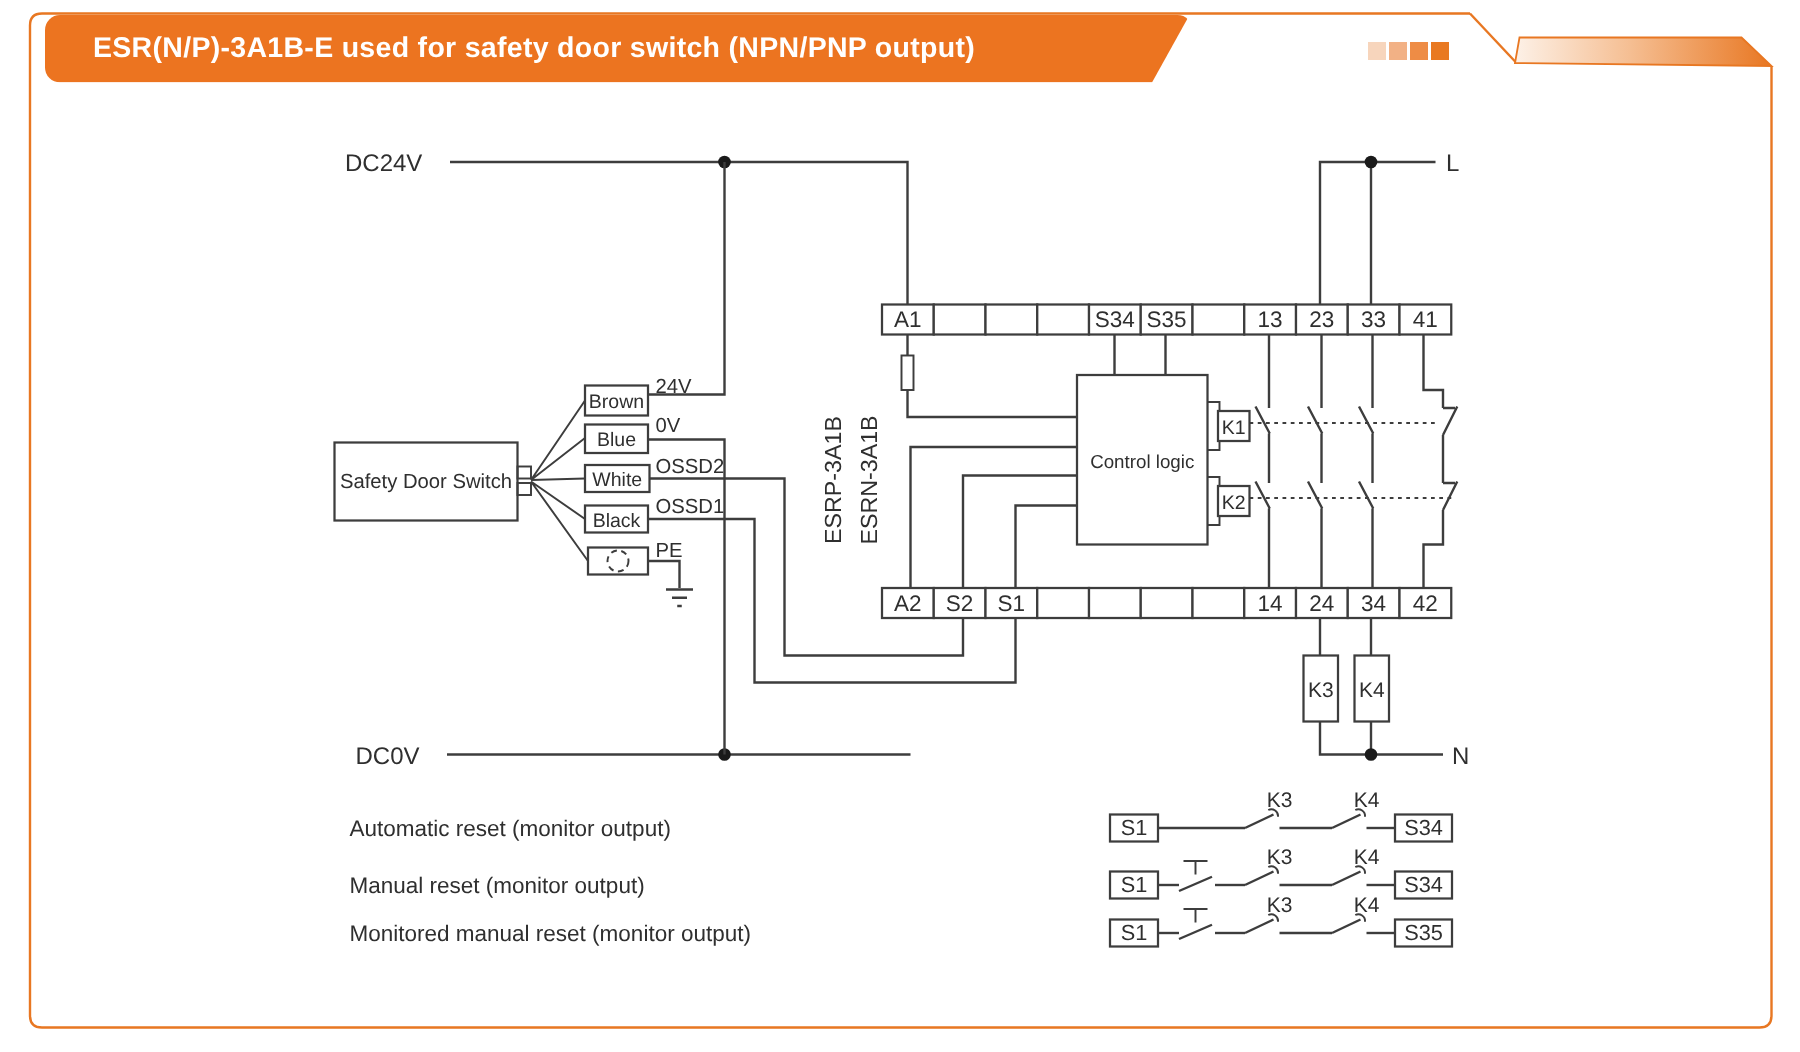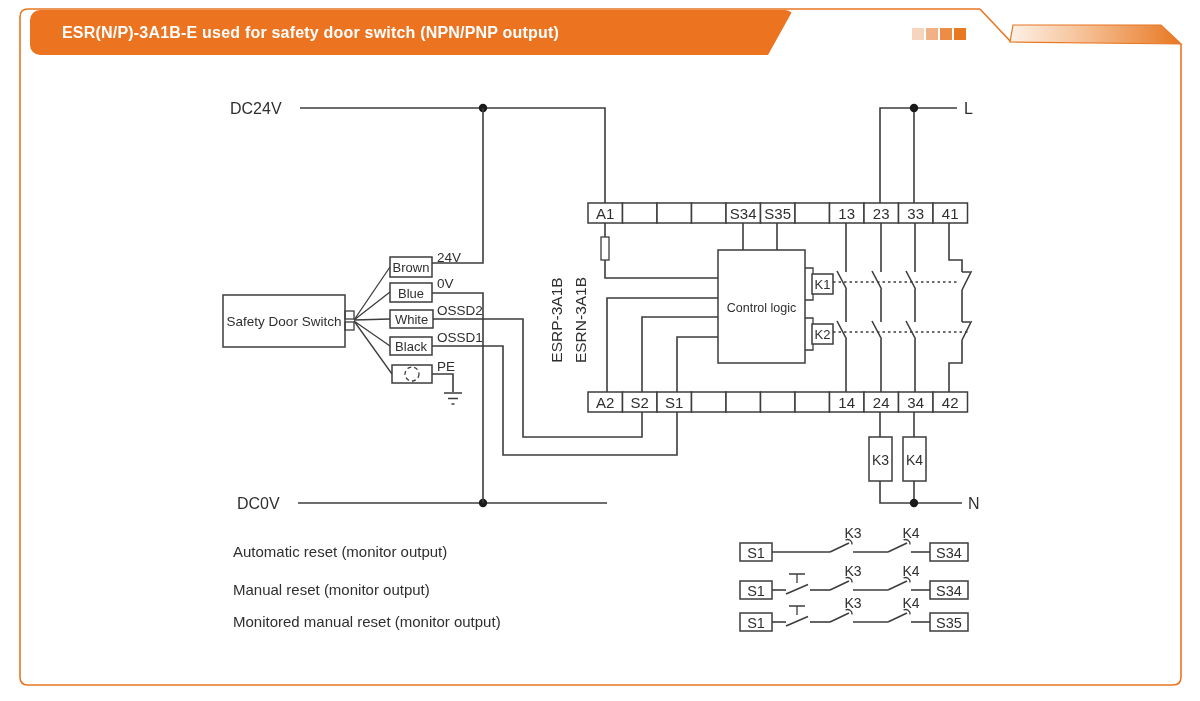--- a/index.html
+++ b/index.html
@@ -17,21 +17,21 @@
   svg text  { fill:#2f2f2f; }
   svg .dotted { stroke:#3d3d3d; stroke-width:1.4; fill:none; stroke-dasharray:2.5,3; }
   .header-bar {
     position:absolute; left:30px; top:10px; width:765px; height:45px;
     background:#EC7420;
     border-radius:10px;
     clip-path:polygon(0 0, 763px 0, 738px 45px, 0 45px);
     display:flex; align-items:center;
     padding-left:32px; box-sizing:border-box;
   }
-  .header-title { color:#ffffff; font-size:16px; font-weight:bold; letter-spacing:0.2px; }
+  .header-title { color:#ffffff; font-size:19px; font-weight:bold; letter-spacing:0.2px; }
 </style>
 </head>
 <body>
 
 <div class="page">
 
 <svg class="diagram" width="1200" height="701" viewBox="0 0 1200 701">
 
   <defs>
     <linearGradient id="barGrad" x1="0" y1="0" x2="1" y2="0">

